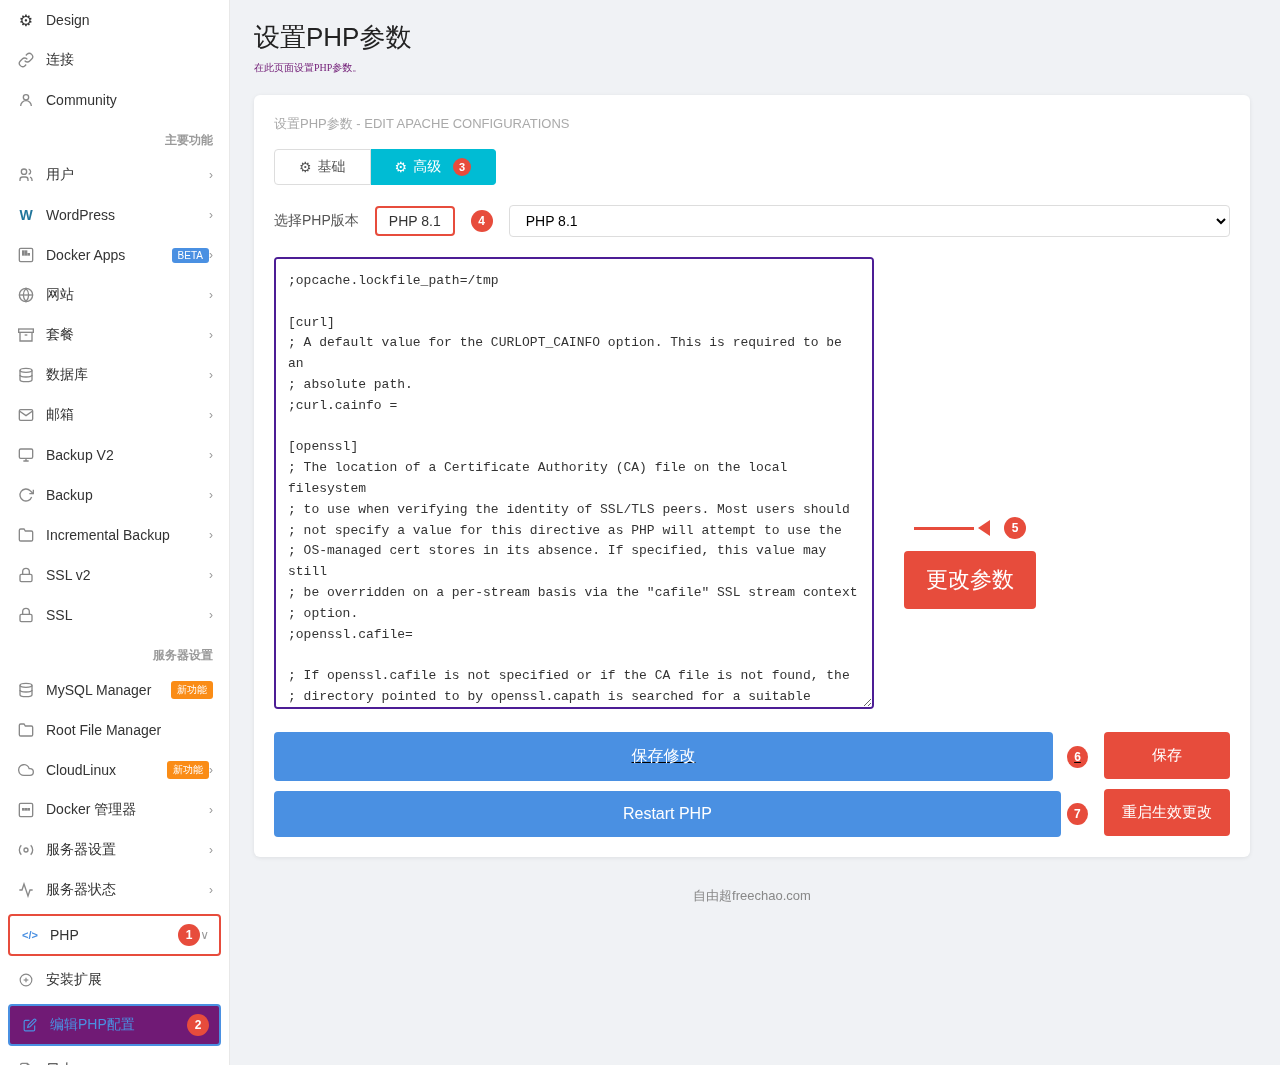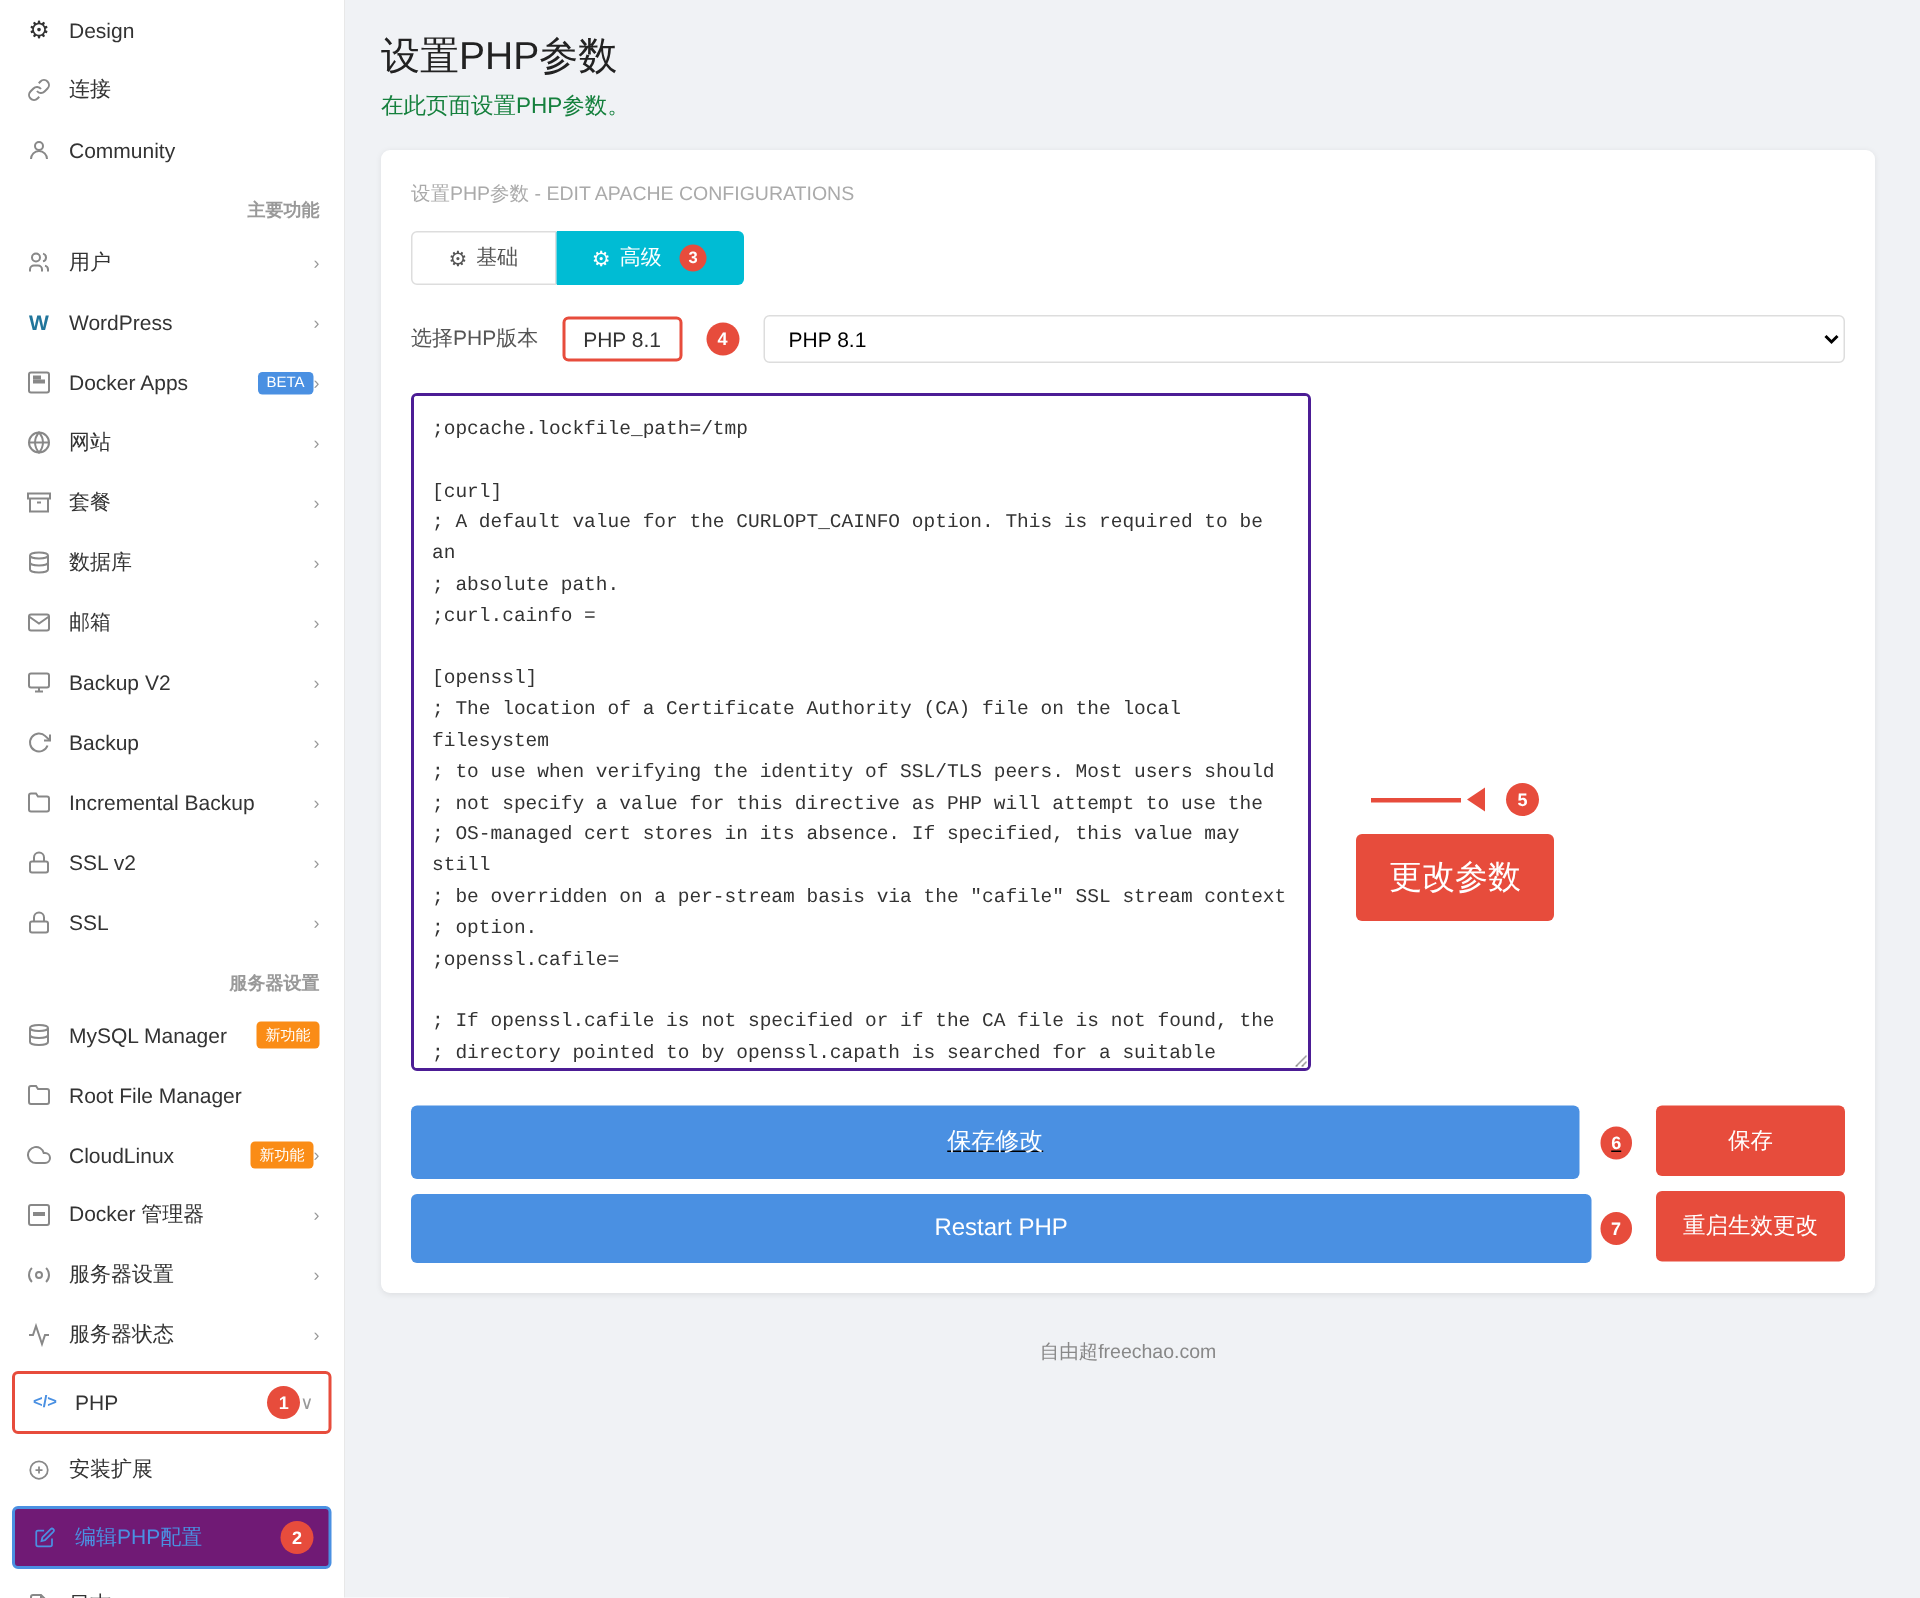--- a/index.html
+++ b/index.html
@@ -70,23 +70,24 @@
       font-weight: bold;
     }
 
     .page-title {
       font-size: 26px;
       font-weight: 500;
       color: #222;
       margin-bottom: 6px;
     }
     .page-subtitle {
-      font-size: 15px;
-      color: #15803d;
+      font-size: 10px;
+      color: #701a75;
       margin-bottom: 20px;
+      font-family: Liberation Serif, serif;
     }
 
     
     .card {
       background: #fff;
       border-radius: 6px;
       padding: 20px;
       margin-bottom: 20px;
       box-shadow: 0 1px 4px rgba(0,0,0,0.08);
     }

